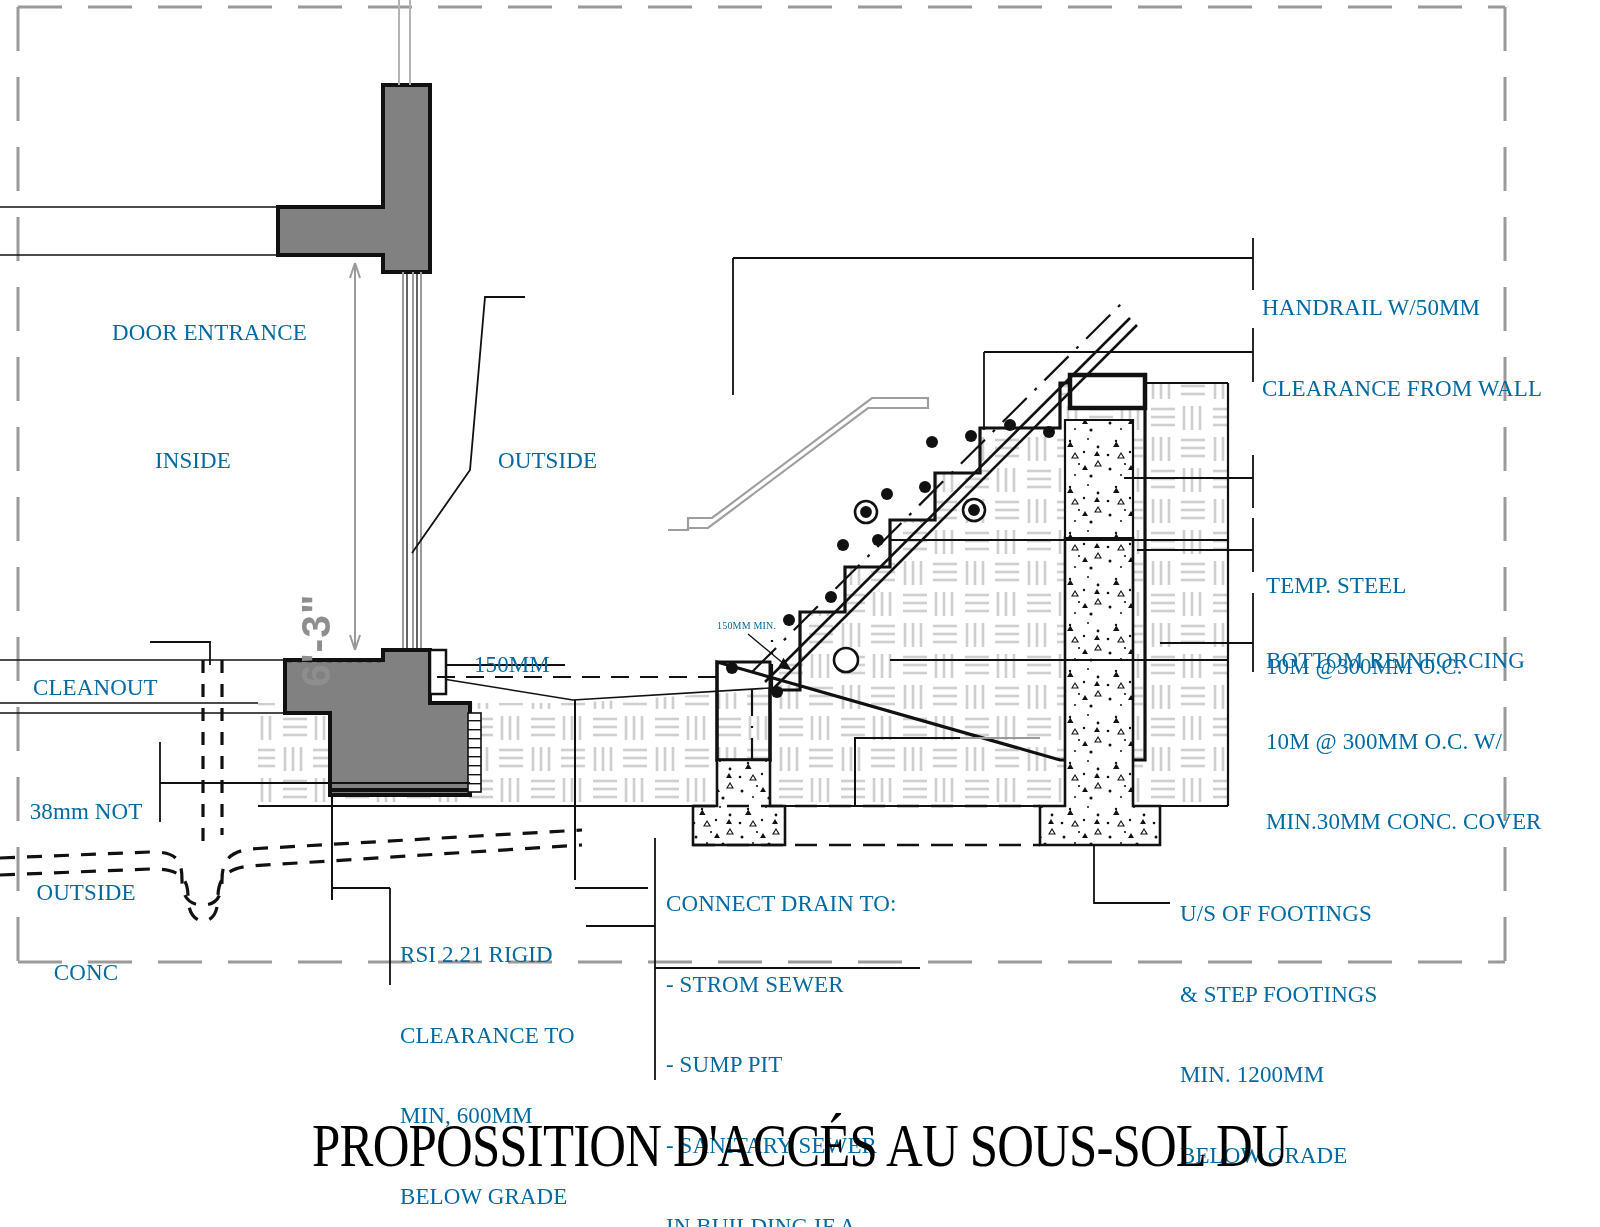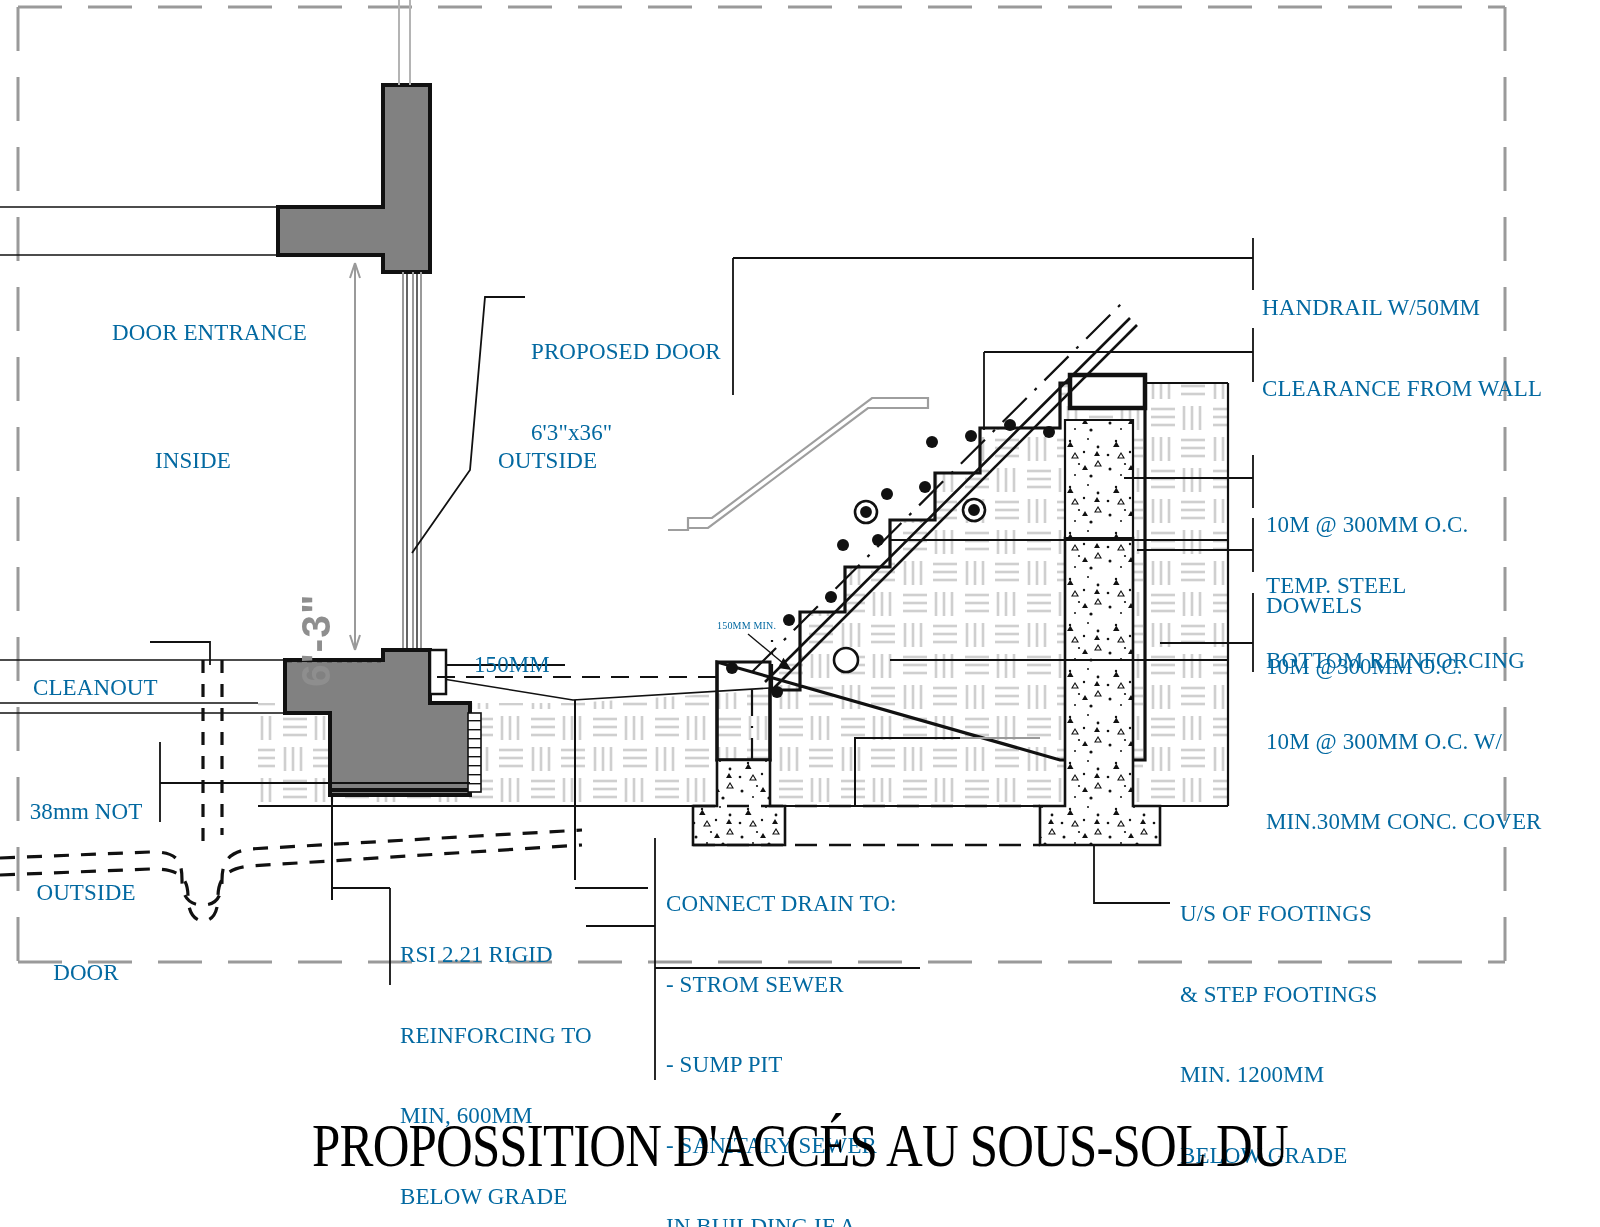--- a/index.html
+++ b/index.html
@@ -352,49 +352,41 @@
       <path d="M 790,669 l -11,-1.5 l 4.5,-8.5 z"></path>
     </g>
   </svg>
 
   <div class="anno" style="left:112px; top:320px;">DOOR ENTRANCE</div>
 
   <div class="anno" style="left:155px; top:448px;">INSIDE</div>
 
   <div class="anno" style="left:498px; top:448px;">OUTSIDE</div>
 
-  <div class="anno" style="left:531px; top:285px;">
-    <div>PROPOSED DOOR</div>
-    <div>6'3"x36"</div>
-  </div>
 
   <div id="dim-vert-label" style="left:340px; top:640px;">6'-3"</div>
 
   <div class="anno" style="left:474px; top:652px;">150MM</div>
 
   <div class="anno" style="left:33px; top:630px;margin-top:45px;">CLEANOUT</div>
 
   <div class="anno tiny" style="left:717px; top:620px;">150MM MIN.</div>
 
   <div class="anno center" style="left:18px; top:745px; width:136px;">
     <div>38mm NOT</div>
     <div>OUTSIDE</div>
-    <div>DOOR</div>
+    <div>CONC</div>
   </div>
 
   <div class="anno" style="left:1262px; top:241px;">
     <div>HANDRAIL W/50MM</div>
     <div>CLEARANCE FROM WALL</div>
   </div>
 
 
-  <div class="anno" style="left:1266px; top:458px;">
-    <div>10M @ 300MM O.C.</div>
-    <div>DOWELS</div>
-  </div>
 
   <div class="anno" style="left:1266px; top:519px;">
     <div>TEMP. STEEL</div>
     <div>10M @300MM O.C.</div>
   </div>
 
   <div class="anno" style="left:1266px; top:594px;">
     <div>BOTTOM REINFORCING</div>
     <div>10M @ 300MM O.C. W/</div>
     <div>MIN.30MM CONC. COVER</div>
@@ -402,21 +394,21 @@
 
   <div class="anno" style="left:1180px; top:847px;">
     <div>U/S OF FOOTINGS</div>
     <div>&amp; STEP FOOTINGS</div>
     <div>MIN. 1200MM</div>
     <div>BELOW GRADE</div>
   </div>
 
   <div class="anno" style="left:400px; top:888px;">
     <div>RSI 2.21 RIGID</div>
-    <div>REINFORCING TO</div>
+    <div>CLEARANCE TO</div>
     <div>MIN, 600MM</div>
     <div>BELOW GRADE</div>
   </div>
 
   <div class="anno" style="left:666px; top:837px;">
     <div>CONNECT DRAIN TO:</div>
     <div>- STROM SEWER</div>
     <div>- SUMP PIT</div>
     <div>- SANITARY SEWER</div>
     <div>IN BUILDING IF A</div>

